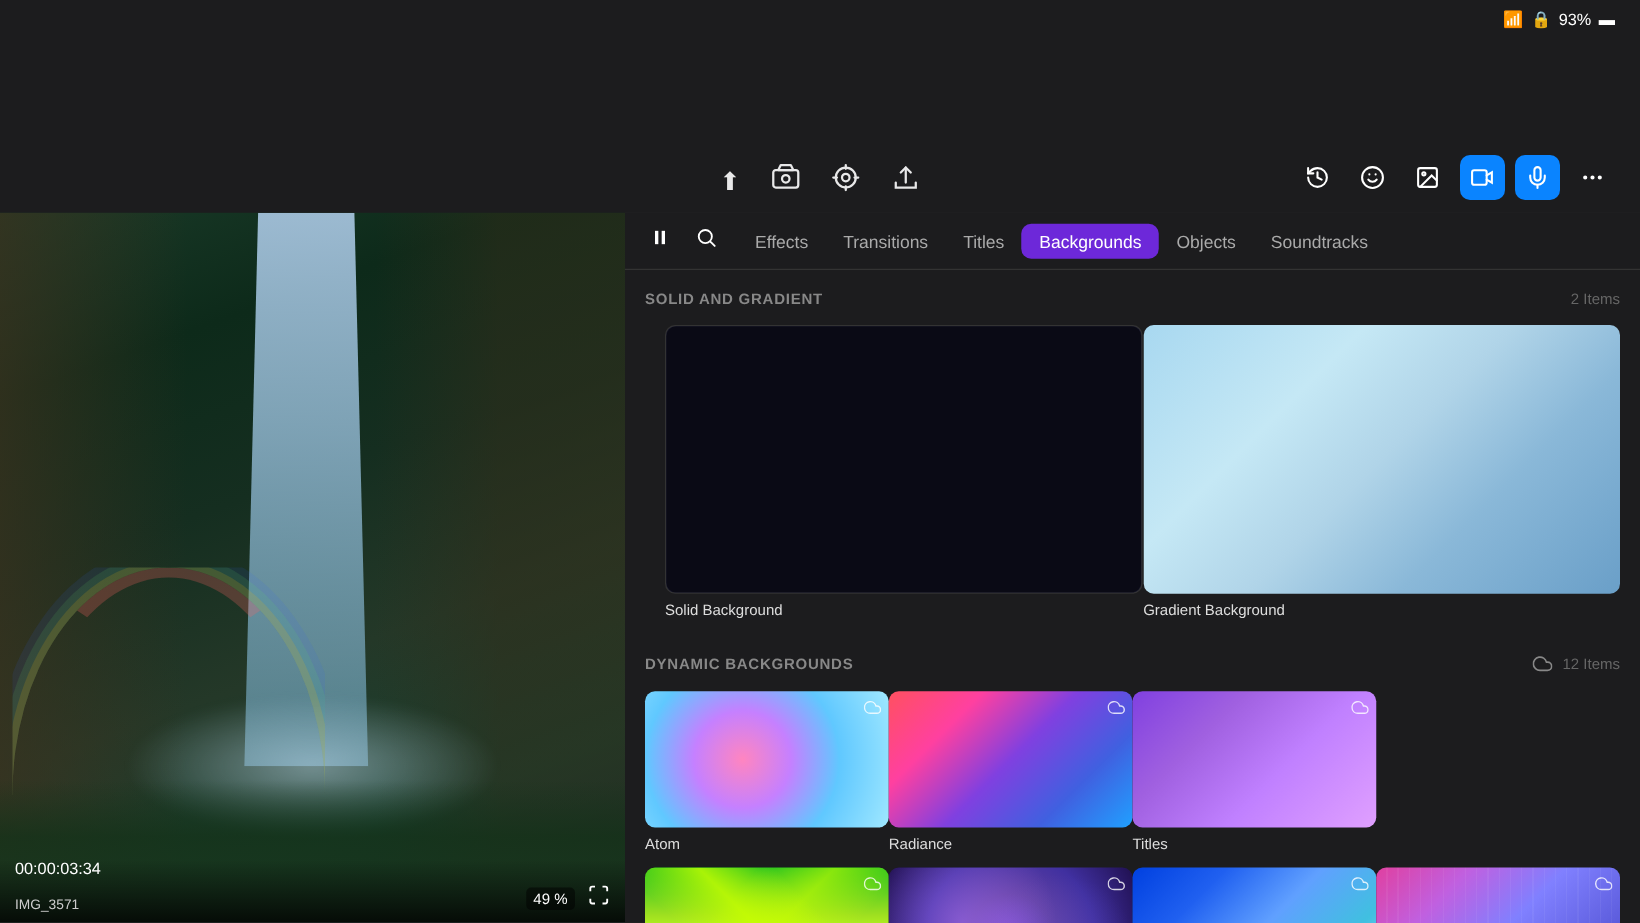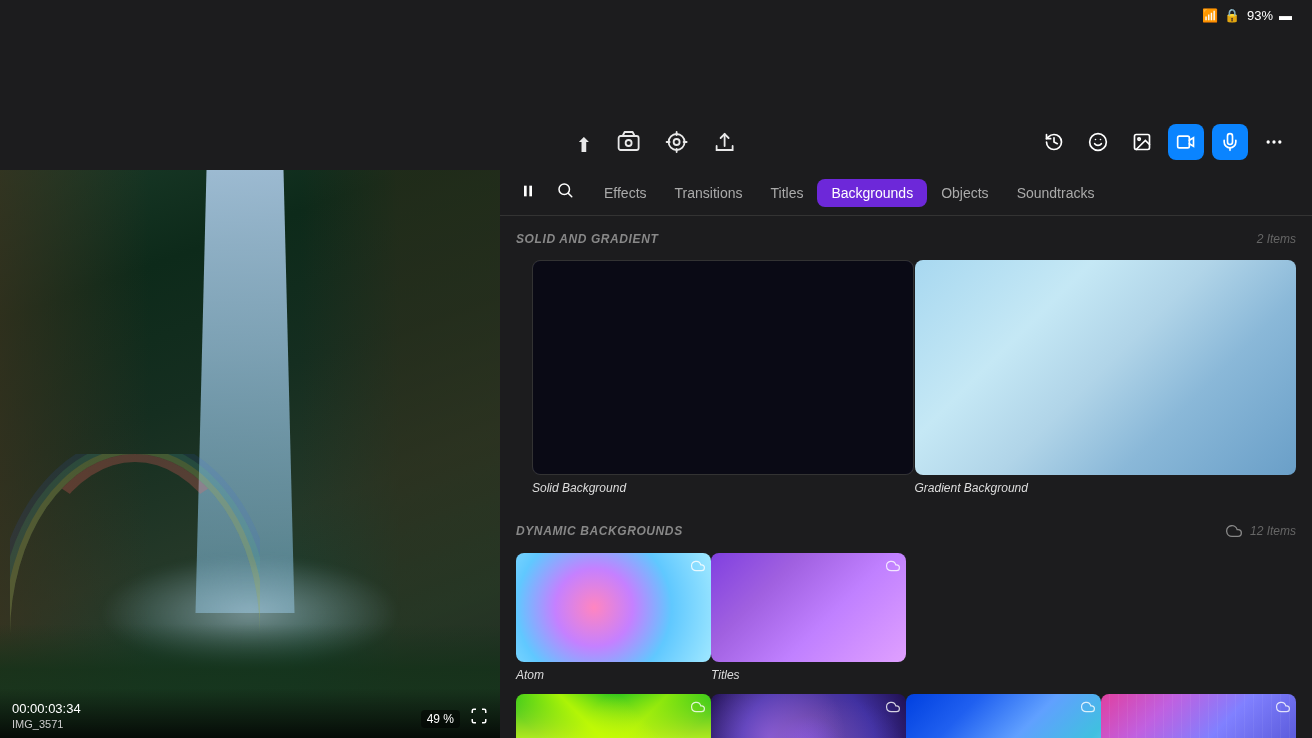--- a/index.html
+++ b/index.html
@@ -219,21 +219,20 @@
     .tab.active {
       background: #6d28d9;
       color: #fff;
     }
 
     
     .panel-content {
       flex: 1;
       overflow-y: auto;
       padding: 16px 16px;
-      font-style: italic;
     }
 
     .panel-content::-webkit-scrollbar {
       width: 4px;
     }
 
     .panel-content::-webkit-scrollbar-track {
       background: transparent;
     }
 
@@ -487,21 +486,21 @@
         <div style="position:absolute;bottom:12%;left:20%;width:60%;height:20%;background:radial-gradient(ellipse at 50% 50%, rgba(200,225,245,0.5) 0%, transparent 70%);filter:blur(4px);"></div>
 
         <div style="position:absolute;bottom:18%;left:2%;width:50%;height:32%;overflow:hidden;">
           <div style="width:100%;height:200%;border-radius:50%;border:12px solid transparent;border-top:8px solid rgba(255,100,100,0.25);box-shadow:0 0 0 6px rgba(255,180,0,0.15),0 0 0 12px rgba(100,220,100,0.12),0 0 0 18px rgba(50,100,255,0.1);"></div>
         </div>
 
         <div style="position:absolute;bottom:0;left:0;right:0;height:20%;background:linear-gradient(to top, #1a3820 0%, rgba(20,50,25,0.8) 60%, transparent 100%);"></div>
       </div>
 
       <div class="video-overlay-bar">
-        <div style="display:flex;flex-direction:column;gap:2px;">
+        <div style="display:flex;flex-direction:column;gap:16px;">
           <span class="timecode">00:00:03:34</span>
           <span class="video-info">IMG_3571</span>
         </div>
         <div style="display:flex;align-items:center;gap:10px;justify-content:center;">
           <span class="zoom-badge">49 %</span>
           <span class="fullscreen-btn">
             <svg width="18" height="18" viewBox="0 0 24 24" fill="none" stroke="white" stroke-width="2">
               <path d="M8 3H5a2 2 0 0 0-2 2v3m18 0V5a2 2 0 0 0-2-2h-3m0 18h3a2 2 0 0 0 2-2v-3M3 16v3a2 2 0 0 0 2 2h3"></path>
             </svg>
           </span>
@@ -576,20 +575,30 @@
                 <span class="thumb-overlay">
                   <svg width="14" height="14" viewBox="0 0 24 24" fill="none" stroke="rgba(255,255,255,0.8)" stroke-width="2">
                     <path d="M18 10h-1.26A8 8 0 1 0 9 20h9a5 5 0 0 0 0-10z"></path>
                   </svg>
                 </span>
               </div>
               <span class="thumb-label">Atom</span>
             </div>
 
 
+            <div class="grid-item">
+              <div class="thumb thumb-radiance">
+                <span class="thumb-overlay">
+                  <svg width="14" height="14" viewBox="0 0 24 24" fill="none" stroke="rgba(255,255,255,0.8)" stroke-width="2">
+                    <path d="M18 10h-1.26A8 8 0 1 0 9 20h9a5 5 0 0 0 0-10z"></path>
+                  </svg>
+                </span>
+              </div>
+              <span class="thumb-label">Radiance</span>
+            </div>
 
             <div class="grid-item">
               <div class="thumb thumb-vapor">
                 <span class="thumb-overlay">
                   <svg width="14" height="14" viewBox="0 0 24 24" fill="none" stroke="rgba(255,255,255,0.8)" stroke-width="2">
                     <path d="M18 10h-1.26A8 8 0 1 0 9 20h9a5 5 0 0 0 0-10z"></path>
                   </svg>
                 </span>
               </div>
               <span class="thumb-label">Titles</span>

